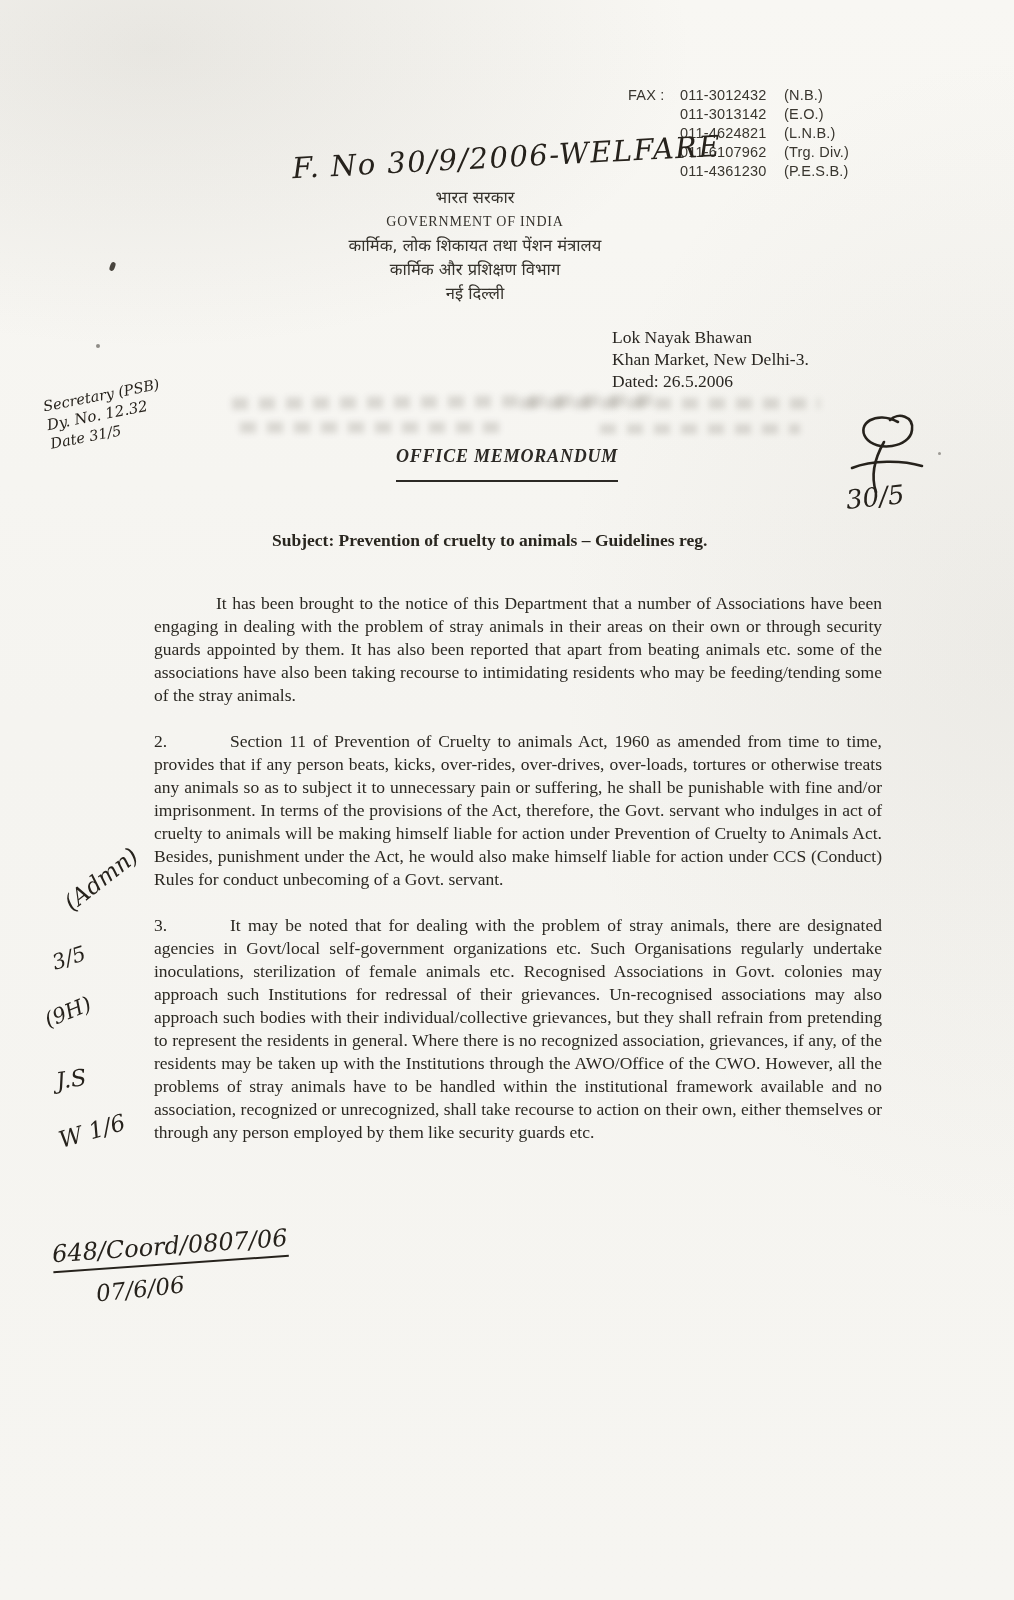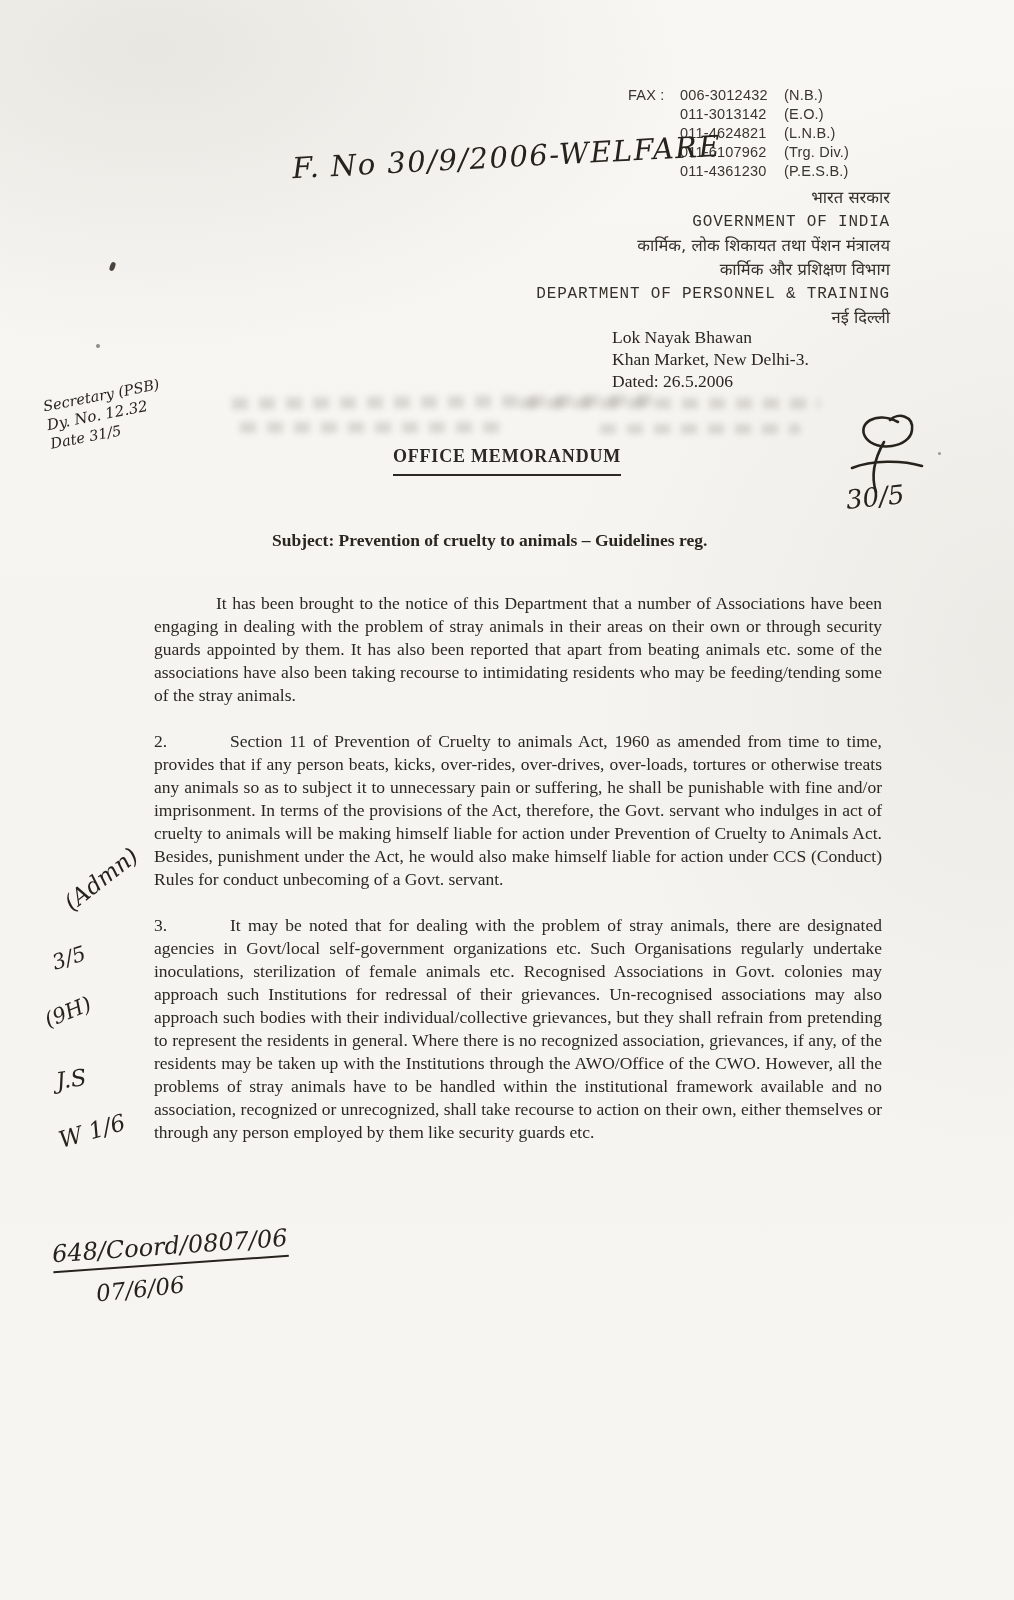--- a/index.html
+++ b/index.html
@@ -29,28 +29,28 @@
   .signature{position:absolute;left:832px;top:408px;}
   .margin-note{position:absolute;font-size:21px;white-space:nowrap;}
   .mn0{left:58px;top:866px;transform:rotate(-38deg);font-size:23px;}
   .mn1{left:52px;top:946px;transform:rotate(-18deg);}
   .mn2{left:44px;top:1000px;transform:rotate(-22deg);}
   .mn3{left:56px;top:1066px;transform:rotate(-8deg);font-size:23px;}
   .mn4{left:58px;top:1118px;transform:rotate(-16deg);font-size:23px;}
   .footer-ref{position:absolute;left:52px;top:1232px;font-size:24px;transform:rotate(-4deg);border-bottom:2.5px solid #26221c;padding-bottom:3px;white-space:nowrap;}
   .footer-date{position:absolute;left:96px;top:1276px;font-size:23px;transform:rotate(-6deg);white-space:nowrap;}
   
-  .letterhead{position:absolute;left:60px;top:186px;width:830px;text-align:right;}
+  .letterhead{position:absolute;left:60px;top:186px;width:830px;text-align:center;}
   .lh-hi{font-family:"DejaVu Sans","Liberation Sans",sans-serif;font-size:16.5px;line-height:24px;color:#35322c;}
-  .lh-en{font-family:Liberation Mono, monospace;font-size:16px;line-height:24px;letter-spacing:.8px;color:#35322c;}
+  .lh-en{font-family:Liberation Serif, serif;font-size:14px;line-height:24px;letter-spacing:.8px;color:#35322c;}
   
   .addr{position:absolute;left:612px;top:326px;width:250px;text-align:left;font-size:17.5px;line-height:22px;color:#2a2722;}
   
   .memo-title{position:absolute;left:0;top:446px;width:1014px;text-align:center;font-weight:bold;font-size:18px;letter-spacing:.8px;}
-  .memo-title span{border-bottom:2px solid #2c2925;padding-bottom:8px;}
+  .memo-title span{border-bottom:2px solid #2c2925;padding-bottom:14px;font-style:italic;}
   .subject{position:absolute;left:272px;top:530px;font-weight:bold;font-size:17.5px;color:#29261f;}
   
   .body-text{position:absolute;left:154px;top:592px;width:728px;font-size:17.5px;line-height:23px;text-align:justify;color:#2b2822;}
   .body-text p{margin:0 0 23px 0;}
   .para-first{text-indent:62px;}
   .pnum{display:inline-block;width:76px;text-indent:0;}
   
   .smudge{position:absolute;filter:blur(3px);opacity:.45;background:repeating-linear-gradient(90deg,rgba(115,110,100,.5) 0 16px,transparent 16px 27px);}
   .sm1{left:232px;top:396px;width:420px;height:12px;transform:rotate(-.5deg);}
   .sm2{left:520px;top:398px;width:300px;height:11px;}
@@ -63,21 +63,21 @@
   svg.sig path{stroke:#26221c;fill:none;stroke-width:2.6;stroke-linecap:round;}
 </style>
 </head>
 <body>
 
 <div class="page">
 
   <div class="fax">
     <div class="fax-row">
       <span class="fax-label">FAX :</span>
-      <span class="fax-num">006-3012432</span>
+      <span class="fax-num">011-3012432</span>
       <span>(N.B.)</span>
     </div>
     <div class="fax-row">
       <span class="fax-label"></span>
       <span class="fax-num">011-3013142</span>
       <span>(E.O.)</span>
     </div>
     <div class="fax-row">
       <span class="fax-label"></span>
       <span class="fax-num">011-4624821</span>
@@ -95,21 +95,20 @@
     </div>
   </div>
 
   <div class="hand file-no">F. No 30/9/2006-WELFARE</div>
 
   <div class="letterhead">
     <div class="lh-hi">भारत सरकार</div>
     <div class="lh-en">GOVERNMENT OF INDIA</div>
     <div class="lh-hi">कार्मिक, लोक शिकायत तथा पेंशन मंत्रालय</div>
     <div class="lh-hi">कार्मिक और प्रशिक्षण विभाग</div>
-    <div class="lh-en">DEPARTMENT OF PERSONNEL &amp; TRAINING</div>
     <div class="lh-hi">नई दिल्ली</div>
   </div>
 
   <div class="addr">
     <div>Lok Nayak Bhawan</div>
     <div>Khan Market, New Delhi-3.</div>
     <div>Dated: 26.5.2006</div>
   </div>
 
   <div class="hand stamp">

